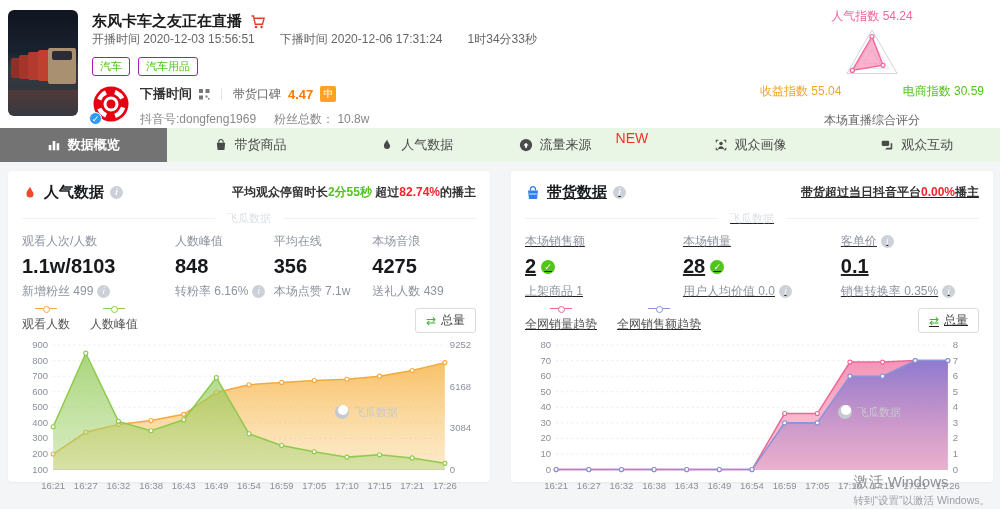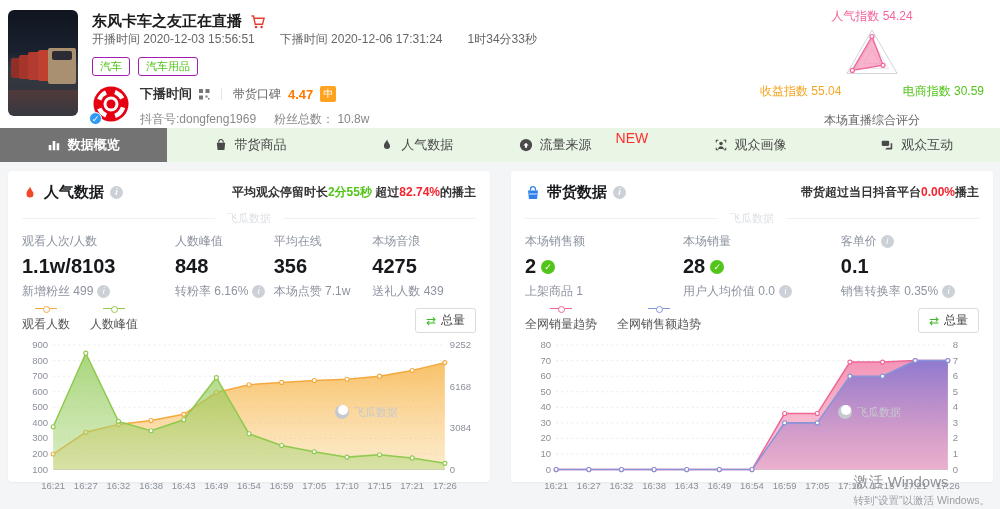--- a/index.html
+++ b/index.html
@@ -38,21 +38,21 @@
   .tab { flex:1; display:flex; align-items:center; justify-content:center; gap:7px; font-size:13px; color:#4a4a4a;
          cursor:pointer; position:relative; }
   .tab svg { width:14px; height:14px; fill:currentColor; flex:0 0 auto; }
   .tab.active { background:#737373; color:#fff; font-weight:bold; }
   .new-badge { color:#ff2d2d; font-size:14px; margin-left:17px; transform:translateY(-7px); display:inline-block; }
 
   
   .content { position:absolute; top:162px; left:0; right:0; bottom:0; background:#f4f5f7; }
   .card { position:absolute; top:9px; width:482px; height:311px; background:#fff; border-radius:4px;
           box-shadow:0 1px 2px rgba(0,0,0,.05); }
-  .card.left { left:8px; } .card.right { left:511px; }
+  .card.left { left:8px; } .card.right { left:511px;text-decoration:underline; }
   .card-head { display:flex; justify-content:space-between; align-items:center; padding:12px 14px 8px; }
   .panel-title { display:flex; align-items:center; gap:6px; font-size:15px; font-weight:bold; color:#17191c; }
   .panel-title svg { width:16px; height:16px; }
   .info-dot { width:13px; height:13px; border-radius:50%; background:#ccd1d8; color:#fff; font-size:9px;
               line-height:13px; text-align:center; display:inline-block; font-style:italic; cursor:pointer; }
   .summary { font-size:12px; font-weight:bold; color:#333; }
   .summary .grn { color:#52c41a; } .summary .red { color:#f5222d; }
   .divider { display:flex; align-items:center; margin:1px 14px 4px; color:#dcdfe4; font-size:11px; }
   .divider::before,.divider::after { content:""; flex:1; border-top:1px solid #f0f1f3; }
   .divider span { padding:0 12px; }

